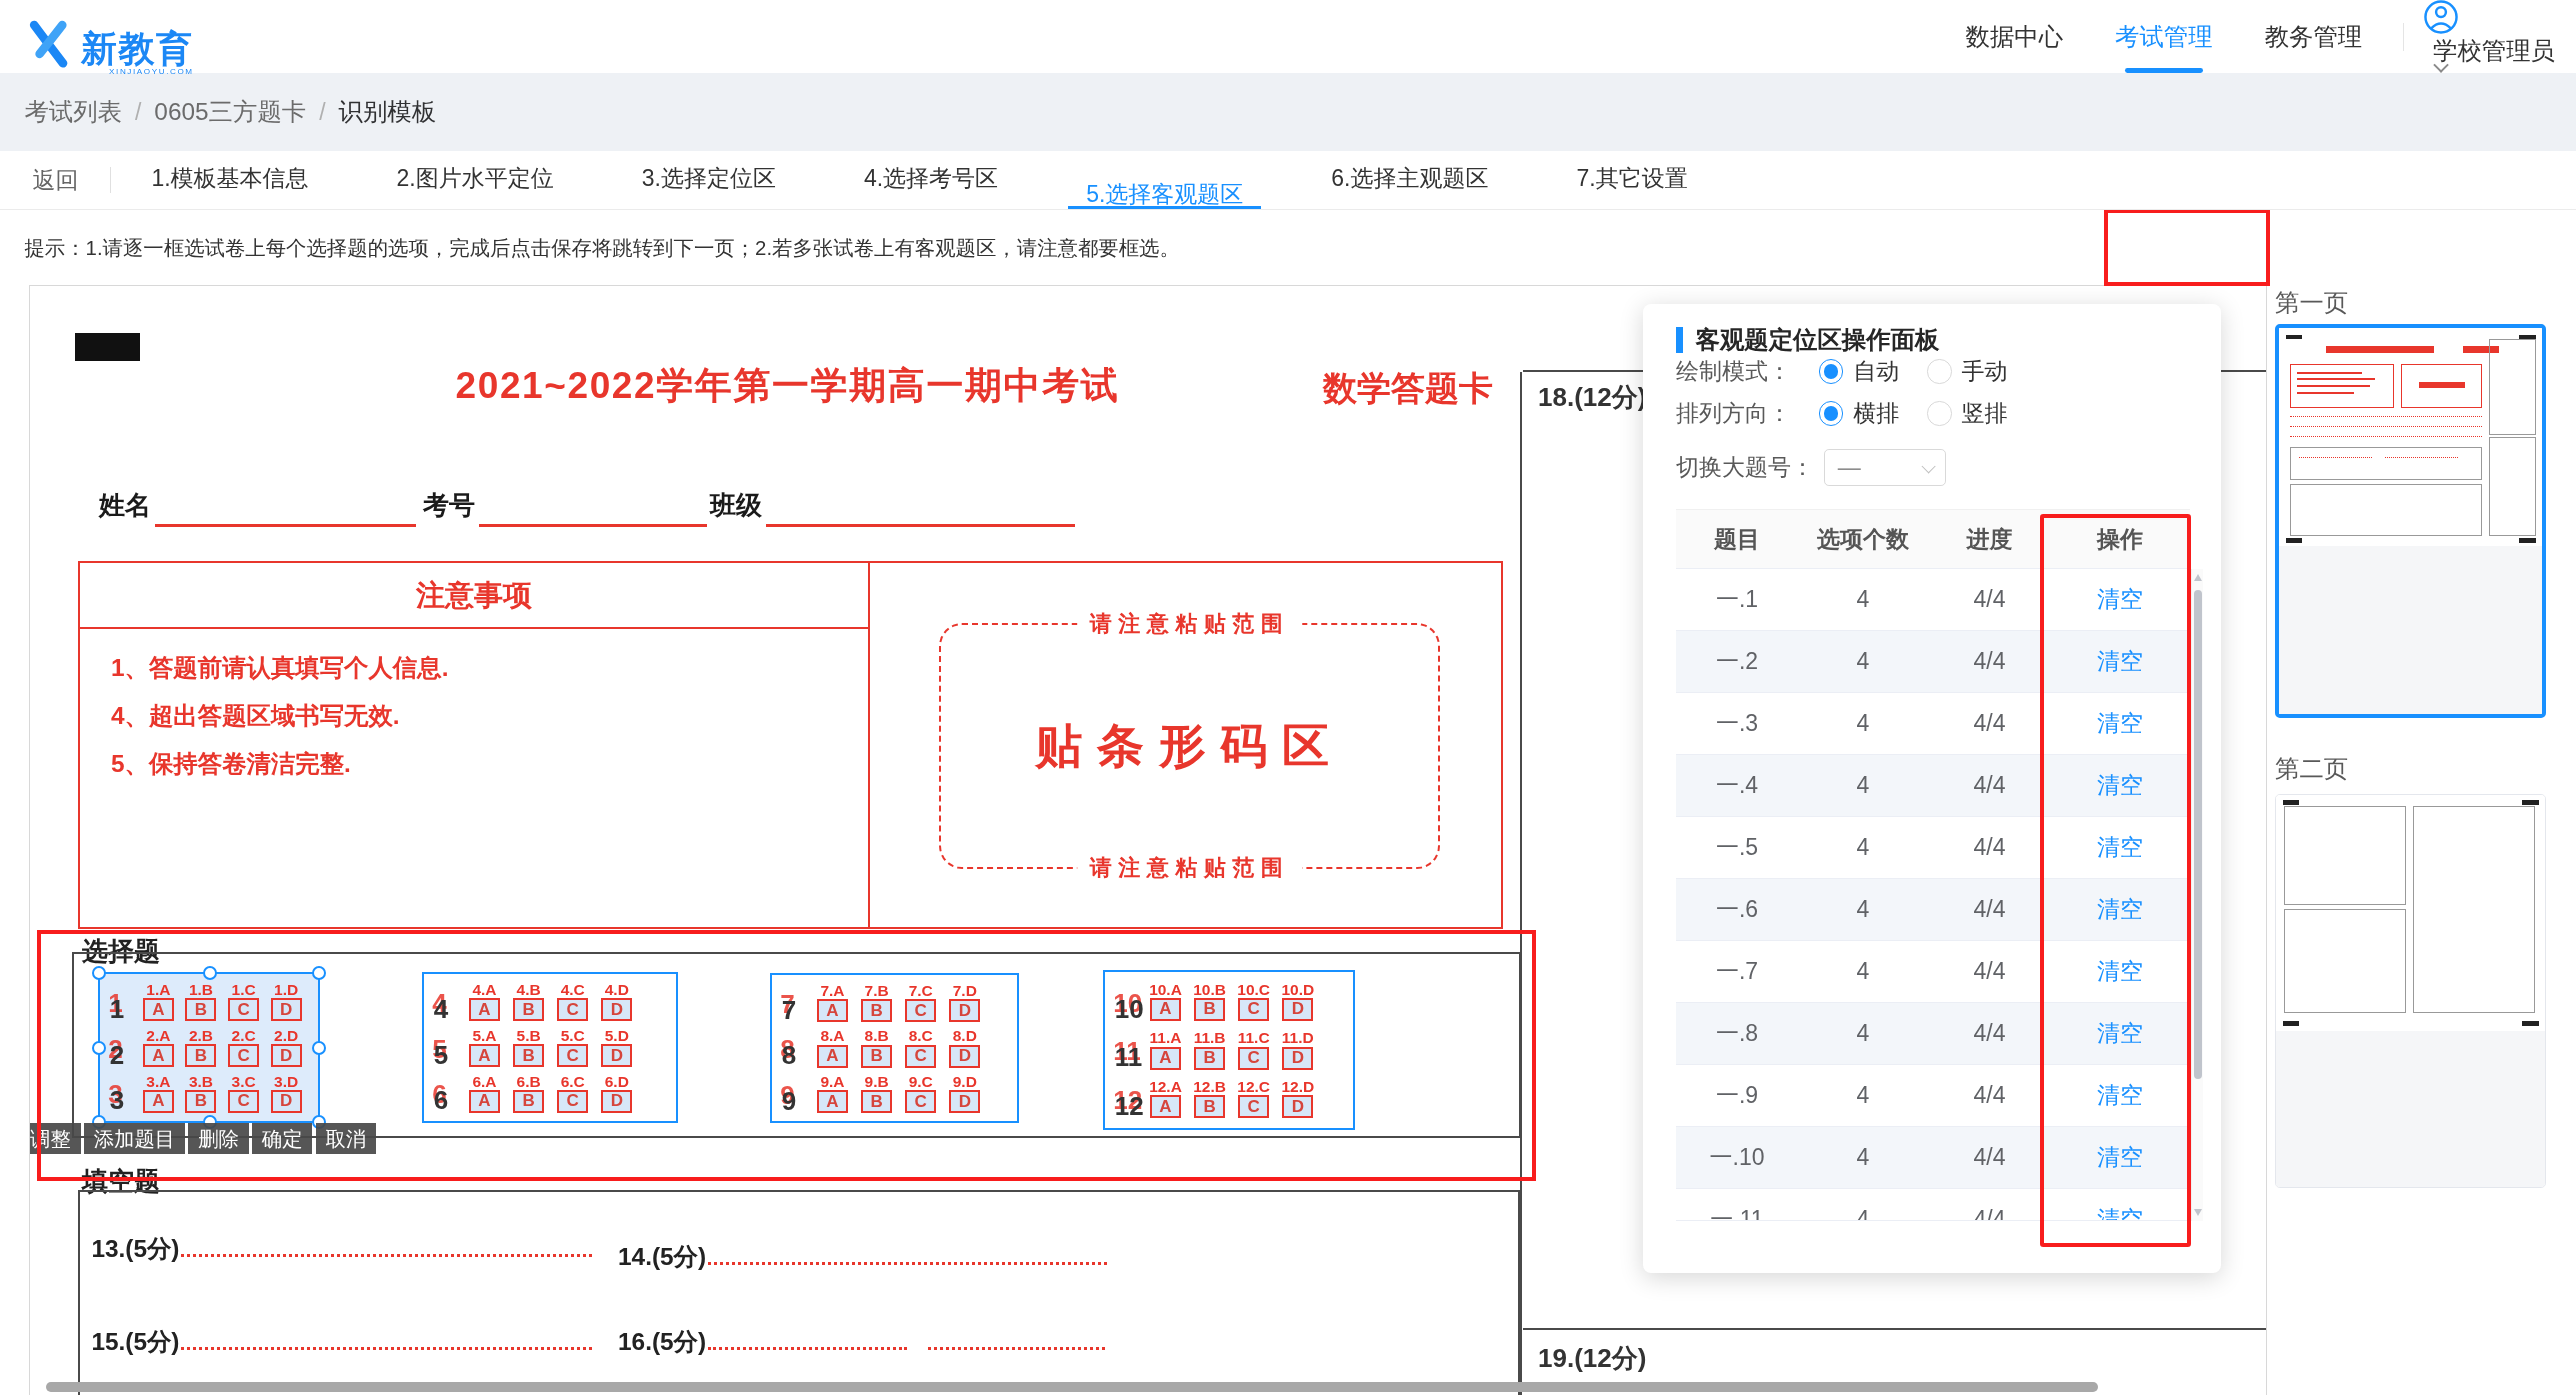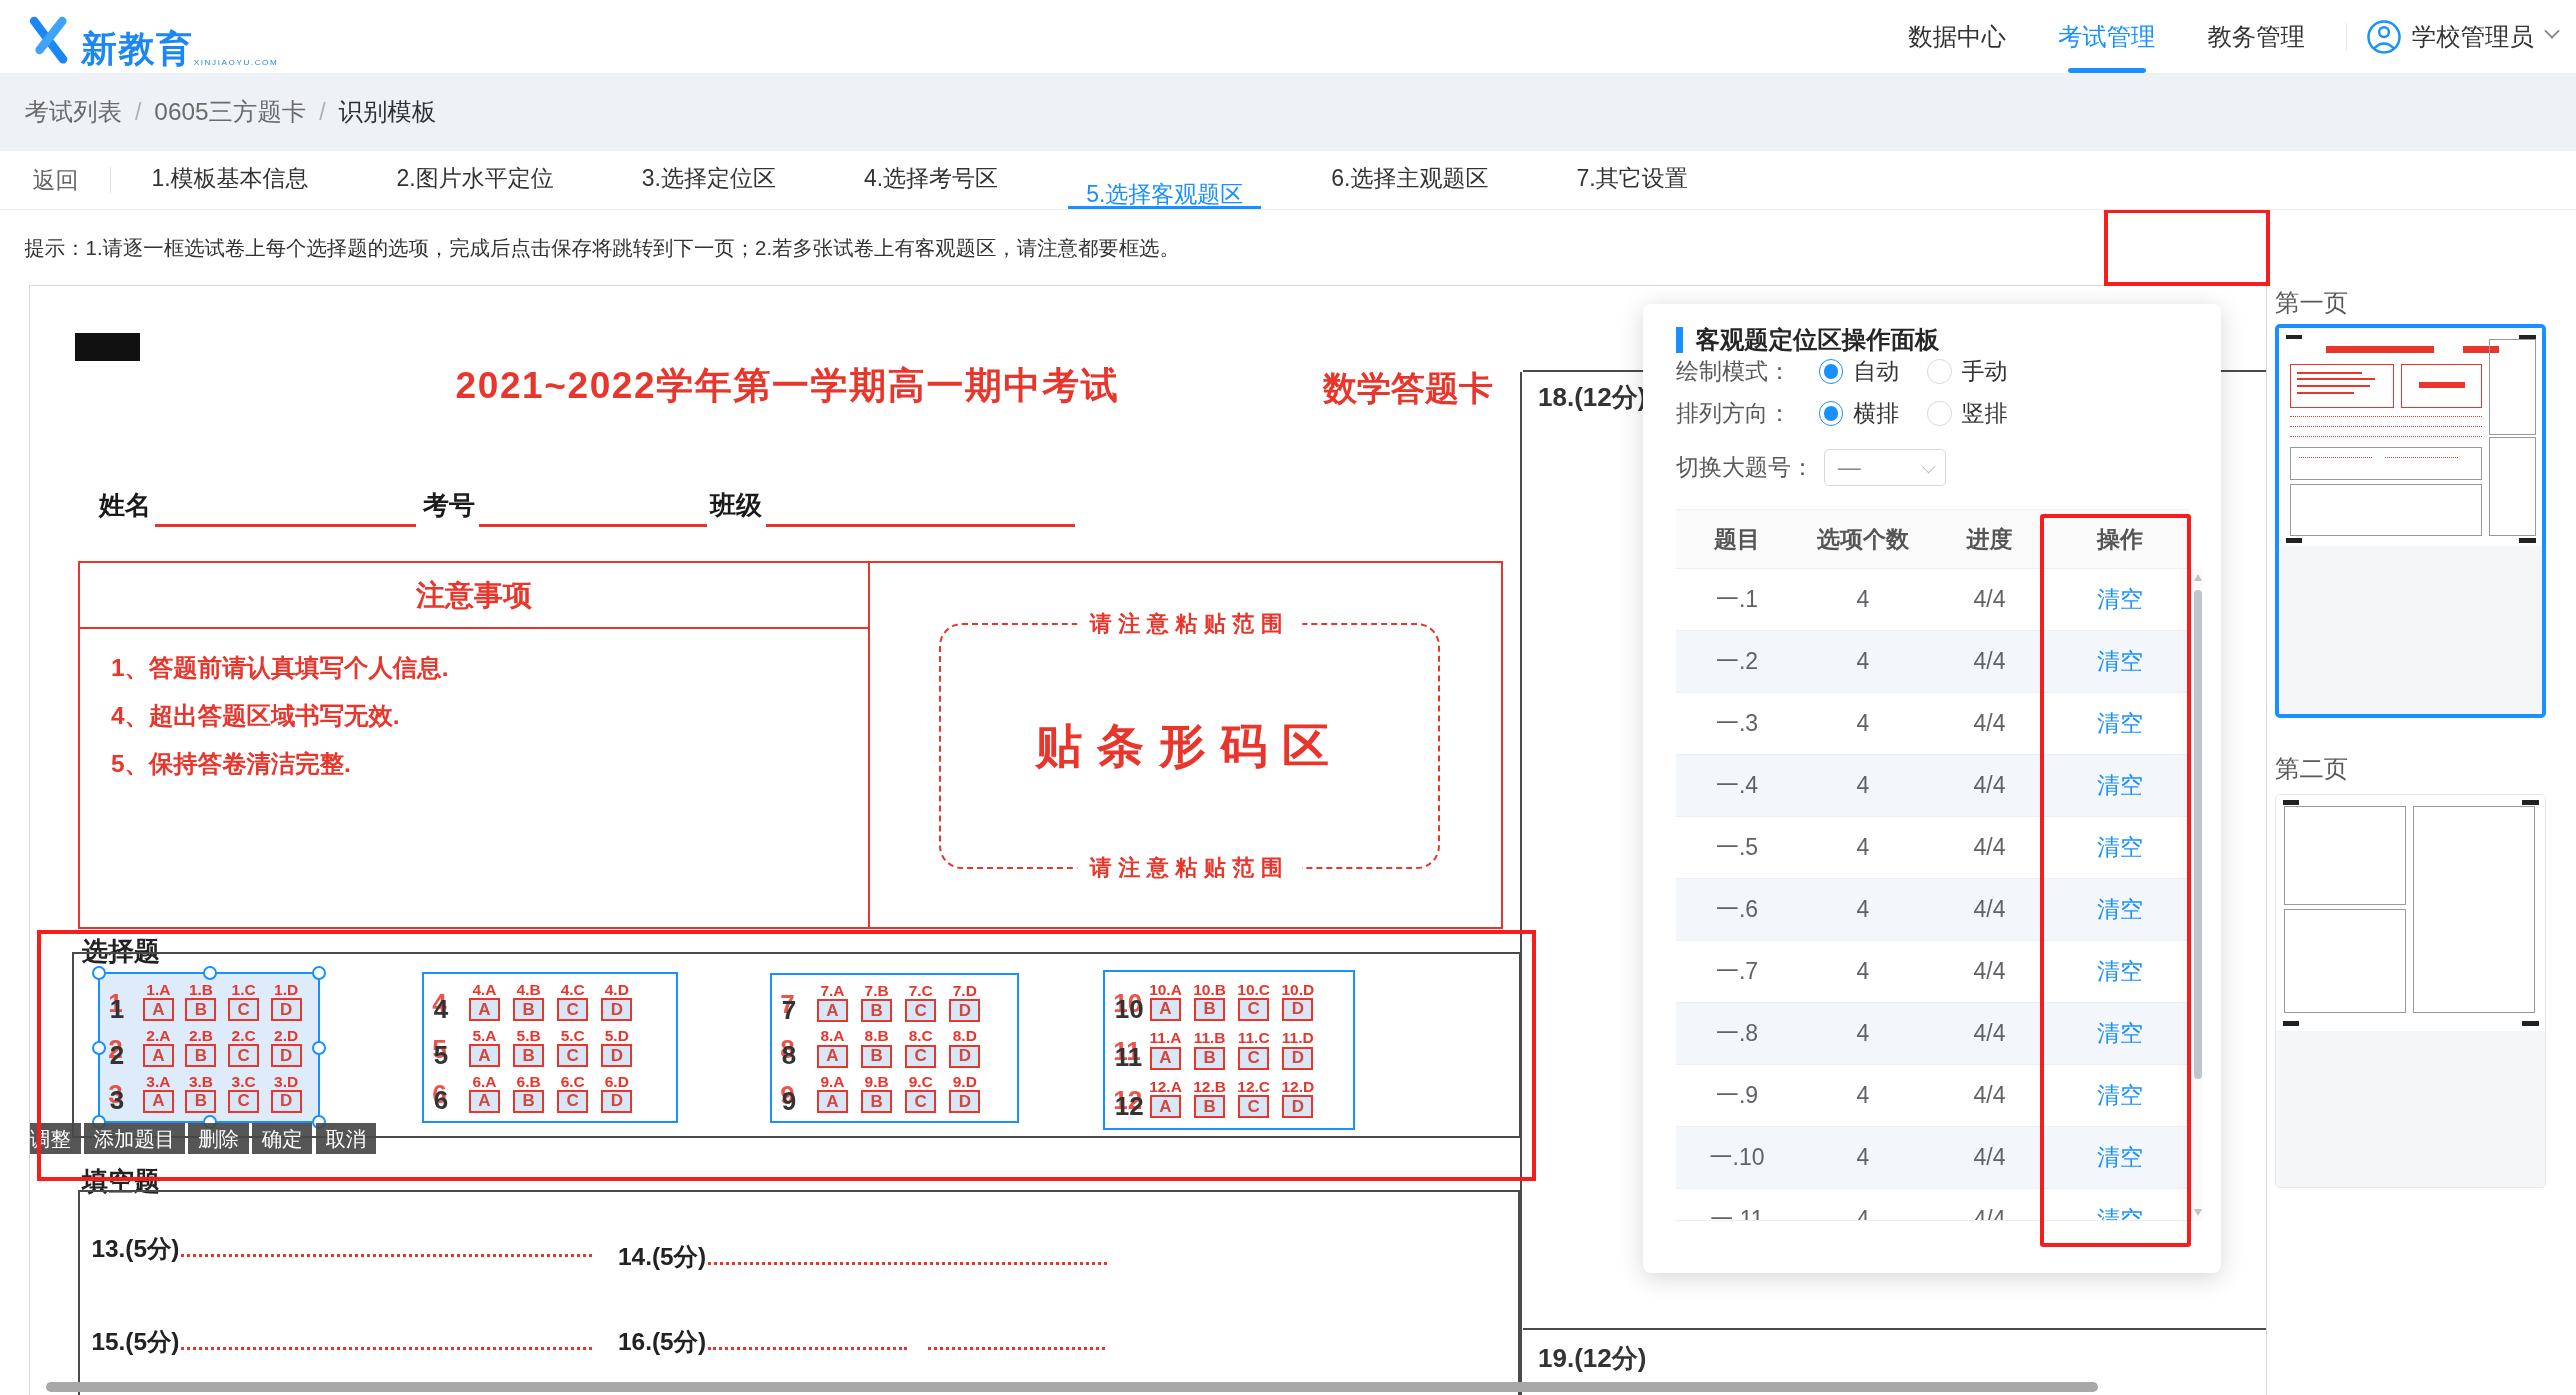--- a/index.html
+++ b/index.html
@@ -4,29 +4,29 @@
 <style>
   * { margin:0; padding:0; box-sizing:border-box; }
   html,body { width:2576px; height:1396px; }
   body { position:relative; background:#fff; font-family:"Liberation Sans", sans-serif; overflow:hidden;
          --accent:#1890ff; --ann:#f81d1d; --red:#e8362c; color:#333; }
 
   
   .header { position:absolute; left:0; top:0; width:100%; height:73px; background:#fff; z-index:30; }
   .logo { position:absolute; left:24.4px; top:10.6px; display:flex; align-items:center; }
   .logo svg { width:50px; height:50px; }
-  .logo-txt { margin-left:6.5px; display:flex; flex-direction:row;margin-top:19px; }
+  .logo-txt { margin-left:6.5px; display:flex; flex-direction:column;margin-top:19px; }
   .logo-name { font-size:36px; font-weight:800; color:#1b87f5; line-height:37px; letter-spacing:1.6px; }
   .logo-sub { font-size:8.1px; color:#1b87f5; letter-spacing:1.6px; align-self:flex-end; }
   .topnav { position:absolute; right:21px; top:0; height:73px; display:flex; align-items:center; }
   .nav-item { position:relative; height:73px; display:flex; align-items:center; padding:0 26px; font-size:24.4px; color:#333; cursor:pointer; }
   .nav-item.active { color:var(--accent); }
   .nav-item.active::after { content:''; position:absolute; left:50%; transform:translateX(-50%); bottom:0; width:78px; height:4.9px; background:var(--accent); border-radius:2.4px; }
   .nav-divider { width:0.8px; height:28px; background:#e5e5e5; margin:0 14.7px; }
-  .userbox { display:flex; align-items:center; margin-left:4.9px; }
+  .userbox { display:flex; align-items:flex-start; margin-left:4.9px;flex-direction:column; }
   .userbox svg { width:36px; height:36px; }
   .user-name { font-size:24.4px; color:#333; margin-left:9.8px; }
   .caret-down { width:11.4px; height:11.4px; border-right:2.4px solid #8a8a8a; border-bottom:2.4px solid #8a8a8a; transform:rotate(45deg) translateY(-3.3px); margin-left:9.8px; margin-top:-4.9px; }
 
   
   .breadcrumb { position:absolute; left:0; top:73px; width:100%; height:78px; background:#eef1f5; display:flex; align-items:center; padding-left:24.4px; z-index:20; }
   .bc-item { font-size:24.4px; color:#6b6b6b; }
   .bc-item.last { color:#303133; }
   .bc-sep { font-size:23px; color:#b0b0b0; margin:0 13px; }
 

